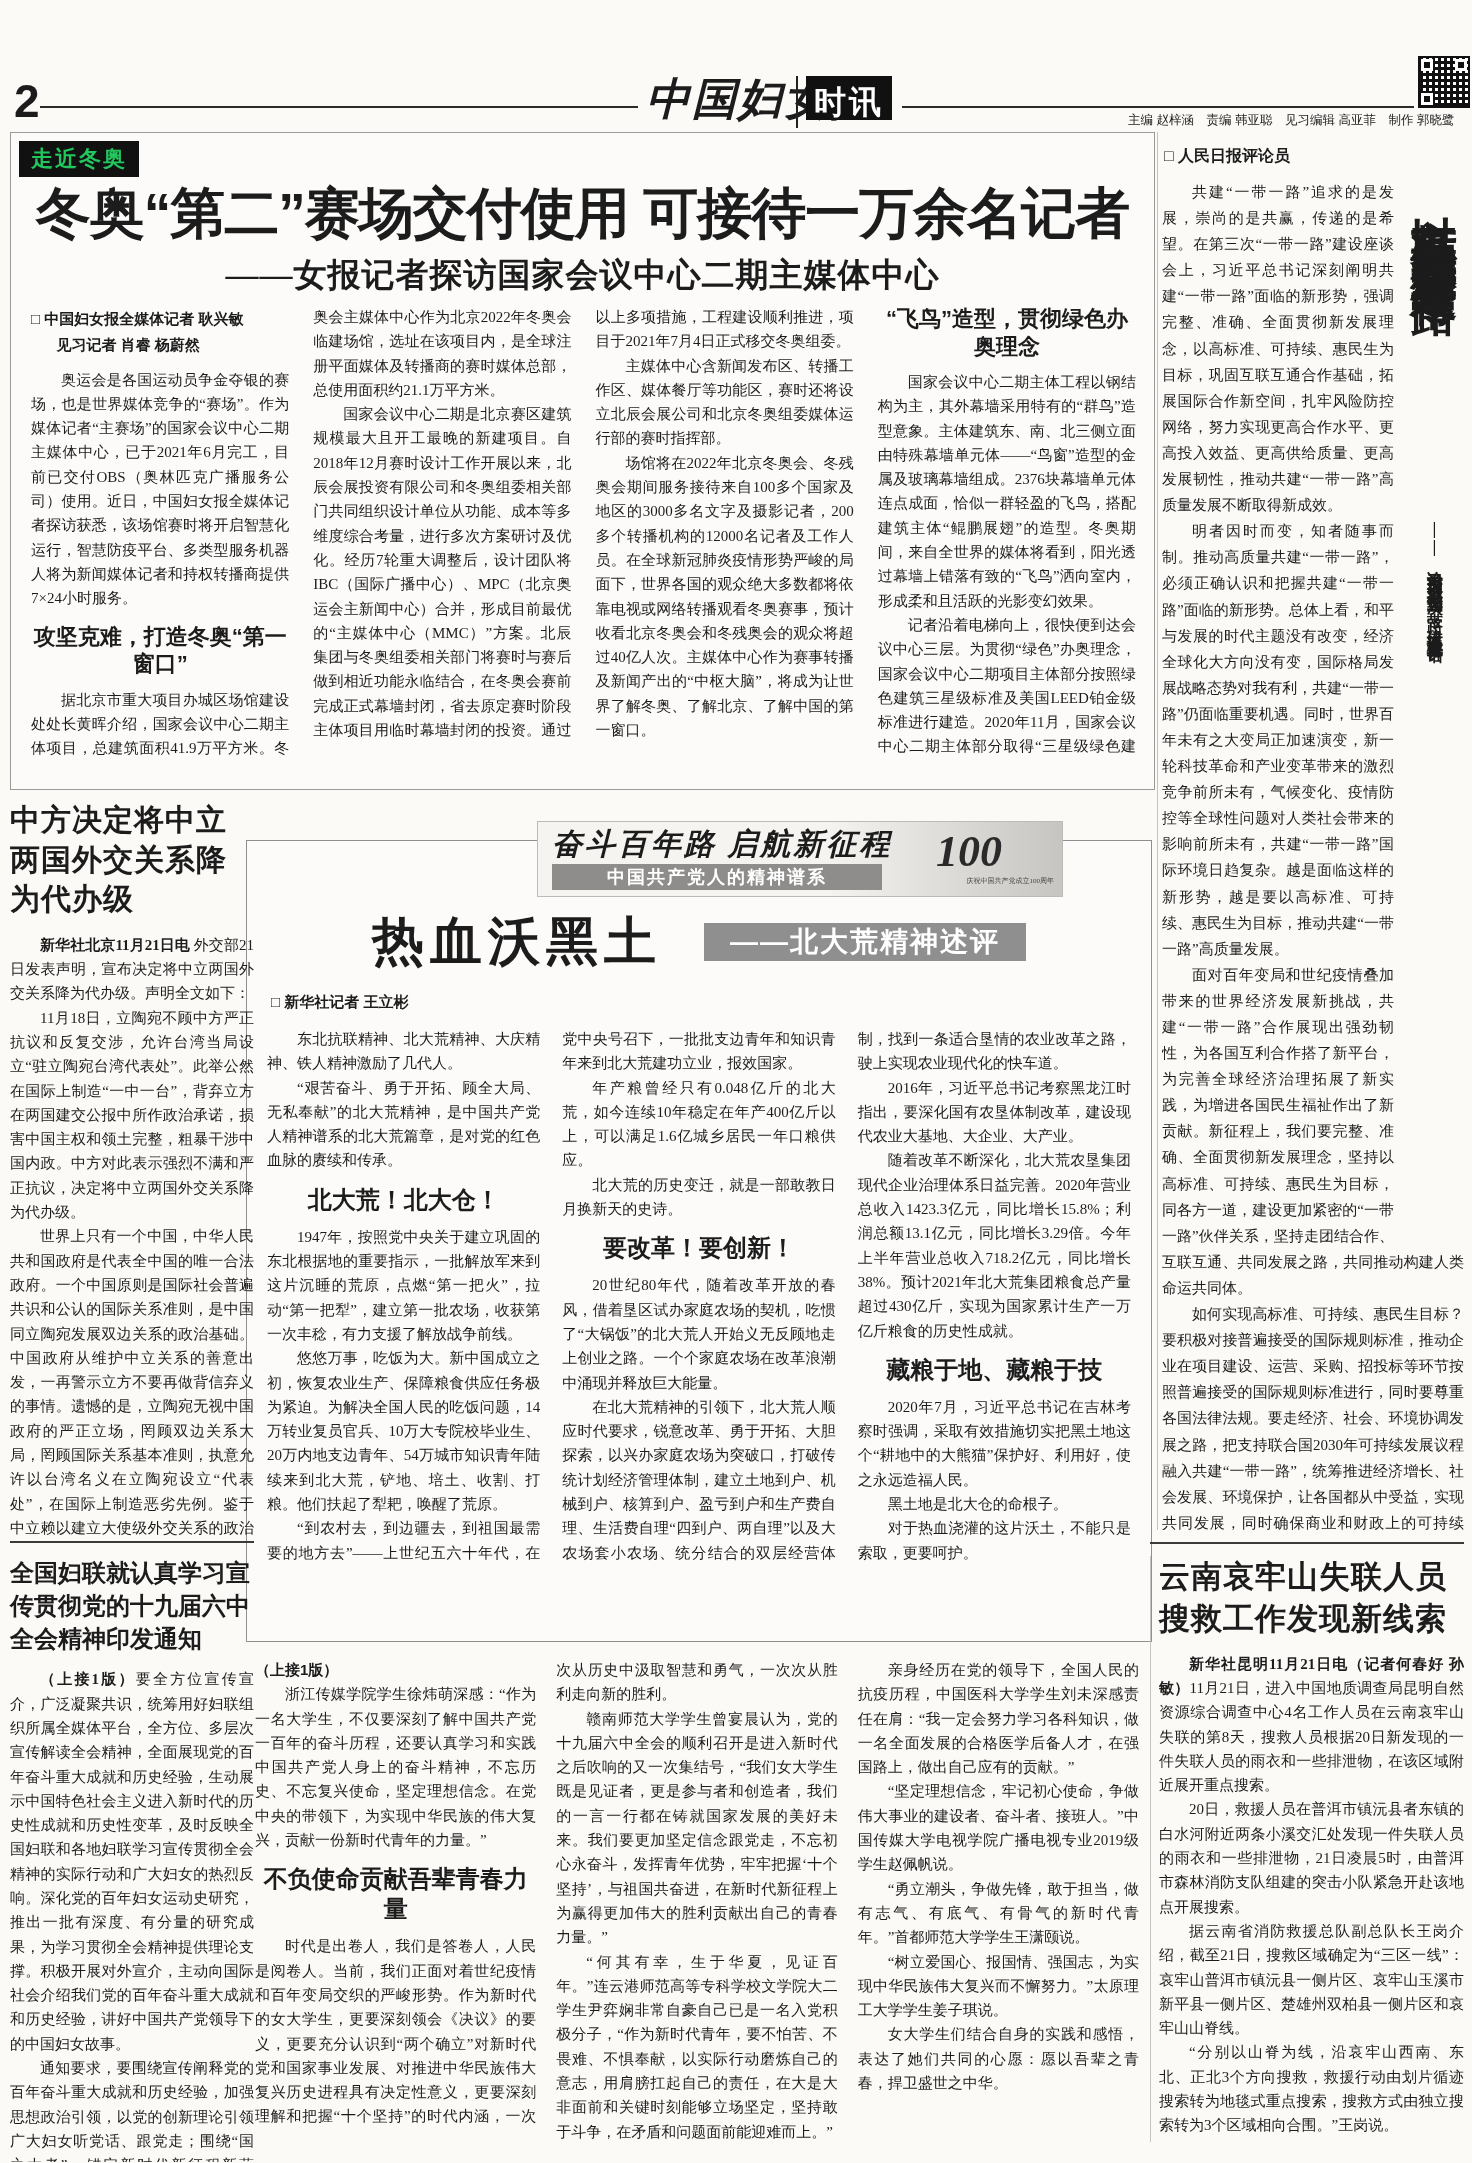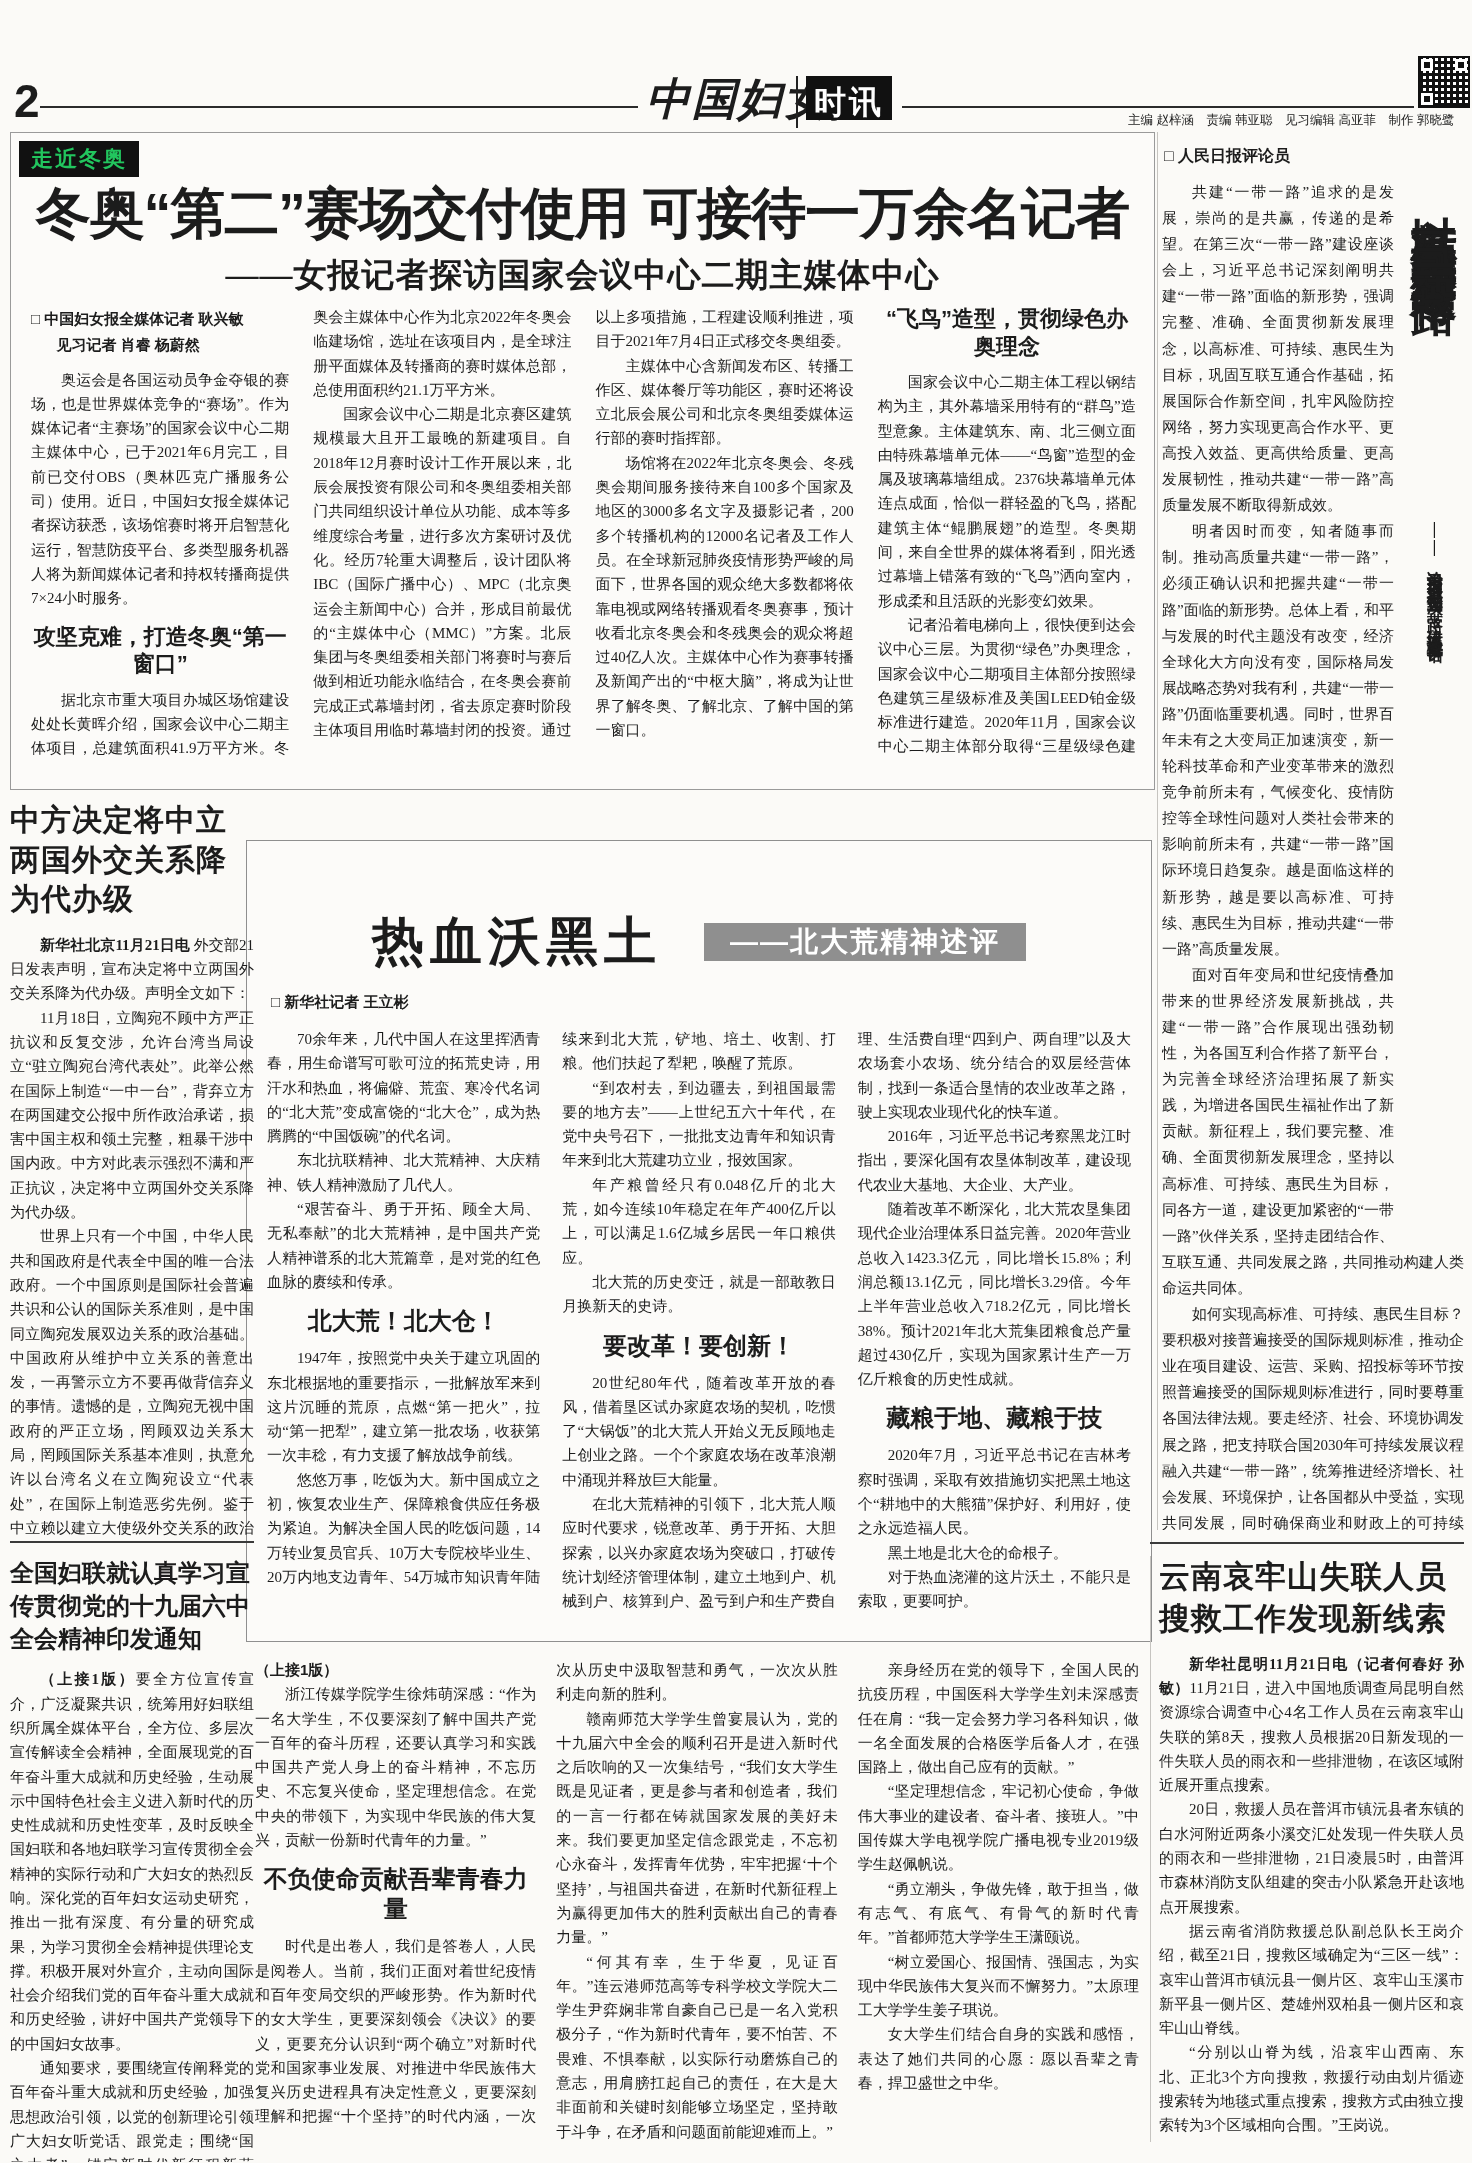--- a/index.html
+++ b/index.html
@@ -157,27 +157,32 @@
       <div>
           <p class="it it-p">共建“一带一路”追求的是发展，崇尚的是共赢，传递的是希望。在第三次“一带一路”建设座谈会上，习近平总书记深刻阐明共建“一带一路”面临的新形势，强调完整、准确、全面贯彻新发展理念，以高标准、可持续、惠民生为目标，巩固互联互通合作基础，拓展国际合作新空间，扎牢风险防控网络，努力实现更高合作水平、更高投入效益、更高供给质量、更高发展韧性，推动共建“一带一路”高质量发展不断取得新成效。</p>
           <p class="it it-p">明者因时而变，知者随事而制。推动高质量共建“一带一路”，必须正确认识和把握共建“一带一路”面临的新形势。总体上看，和平与发展的时代主题没有改变，经济全球化大方向没有变，国际格局发展战略态势对我有利，共建“一带一路”仍面临重要机遇。同时，世界百年未有之大变局正加速演变，新一轮科技革命和产业变革带来的激烈竞争前所未有，气候变化、疫情防控等全球性问题对人类社会带来的影响前所未有，共建“一带一路”国际环境日趋复杂。越是面临这样的新形势，越是要以高标准、可持续、惠民生为目标，推动共建“一带一路”高质量发展。</p>
           <p class="it it-p">面对百年变局和世纪疫情叠加带来的世界经济发展新挑战，共建“一带一路”合作展现出强劲韧性，为各国互利合作搭了新平台，为完善全球经济治理拓展了新实践，为增进各国民生福祉作出了新贡献。新征程上，我们要完整、准确、全面贯彻新发展理念，坚持以高标准、可持续、惠民生为目标，同各方一道，建设更加紧密的“一带一路”伙伴关系，坚持走团结合作、互联互通、共同发展之路，共同推动构建人类命运共同体。</p>
           <p class="it it-p">如何实现高标准、可持续、惠民生目标？要积极对接普遍接受的国际规则标准，推动企业在项目建设、运营、采购、招投标等环节按照普遍接受的国际规则标准进行，同时要尊重各国法律法规。要走经济、社会、环境协调发展之路，把支持联合国2030年可持续发展议程融入共建“一带一路”，统筹推进经济增长、社会发展、环境保护，让各国都从中受益，实现共同发展，同时确保商业和财政上的可持续性，做到善始善终、善作善成。要坚持以人民为中心的发展思想，聚焦消除贫困、增加就业、改善民生，让共建“一带一路”成果更好惠及全体人民，为当地经济社会发展作出实实在在的贡献。民生工程是快速提升共建国家民众获得感的重要途径，要加强统筹谋划，形成更多接地气、聚人心的合作成果。</p>
         </div>
     </div>
   </div>
 
   <div class="spirit-box">
+    <div class="banner">
+      <div class="banner-cal">奋斗百年路 启航新征程</div>
+      <div class="banner-bar sans">中国共产党人的精神谱系</div>
+      <div class="banner-logo">100</div>
+      <div class="banner-logo-cap">庆祝中国共产党成立100周年</div>
+    </div>
     <div class="spirit-hl-row">
       <span class="spirit-hl">热血沃黑土</span>
       <span class="spirit-tag">——北大荒精神述评</span>
     </div>
     <div class="spirit-by">□ 新华社记者 王立彬</div>
     <div class="spirit-body">
-        <p class="it it-p">70余年来，几代中国人在这里挥洒青春，用生命谱写可歌可泣的拓荒史诗，用汗水和热血，将偏僻、荒蛮、寒冷代名词的“北大荒”变成富饶的“北大仓”，成为热腾腾的“中国饭碗”的代名词。</p>
         <p class="it it-p">东北抗联精神、北大荒精神、大庆精神、铁人精神激励了几代人。</p>
         <p class="it it-p">“艰苦奋斗、勇于开拓、顾全大局、无私奉献”的北大荒精神，是中国共产党人精神谱系的北大荒篇章，是对党的红色血脉的赓续和传承。</p>
         <h3 class="it it-h">北大荒！北大仓！</h3>
         <p class="it it-p">1947年，按照党中央关于建立巩固的东北根据地的重要指示，一批解放军来到这片沉睡的荒原，点燃“第一把火”，拉动“第一把犁”，建立第一批农场，收获第一次丰稔，有力支援了解放战争前线。</p>
         <p class="it it-p">悠悠万事，吃饭为大。新中国成立之初，恢复农业生产、保障粮食供应任务极为紧迫。为解决全国人民的吃饭问题，14万转业复员官兵、10万大专院校毕业生、20万内地支边青年、54万城市知识青年陆续来到北大荒，铲地、培土、收割、打粮。他们扶起了犁耙，唤醒了荒原。</p>
         <p class="it it-p">“到农村去，到边疆去，到祖国最需要的地方去”——上世纪五六十年代，在党中央号召下，一批批支边青年和知识青年来到北大荒建功立业，报效国家。</p>
         <p class="it it-p">年产粮曾经只有0.048亿斤的北大荒，如今连续10年稳定在年产400亿斤以上，可以满足1.6亿城乡居民一年口粮供应。</p>
         <p class="it it-p">北大荒的历史变迁，就是一部敢教日月换新天的史诗。</p>
         <h3 class="it it-h">要改革！要创新！</h3>
         <p class="it it-p">20世纪80年代，随着改革开放的春风，借着垦区试办家庭农场的契机，吃惯了“大锅饭”的北大荒人开始义无反顾地走上创业之路。一个个家庭农场在改革浪潮中涌现并释放巨大能量。</p>

